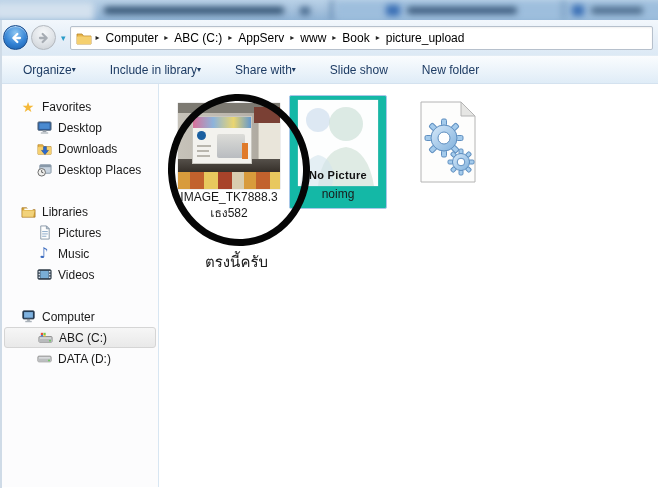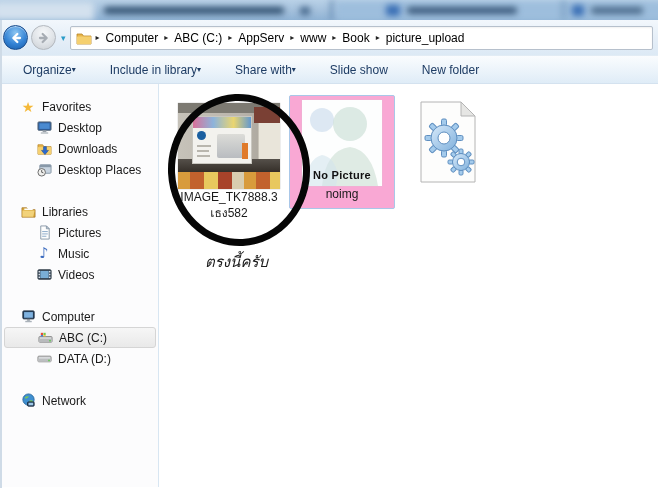--- a/index.html
+++ b/index.html
@@ -90,32 +90,32 @@
     border:1px solid #c9c7c0; }
   .ph-band { position:absolute; left:0; top:0; width:100%; height:11px;
     background:linear-gradient(90deg,#d45a8a 0%,#7aa8d8 35%,#e8d05a 70%,#4a88c8 100%); opacity:.85; }
   .ph-hp { position:absolute; left:4px; top:14px; width:9px; height:9px; border-radius:50%;
     background:#1a5fa0; }
   .ph-line { position:absolute; background:#b9b6ae; height:2px; }
   .ph-prod { position:absolute; left:24px; top:17px; width:28px; height:24px;
     background:linear-gradient(180deg,#dcdcd8,#b9bcc0); border-radius:2px; }
   .ph-tag { position:absolute; left:49px; top:26px; width:6px; height:16px; background:#e07a2a; }
 
-  .item-noimg { left:130px; top:11px; width:106px; height:114px;
-    background:#f9a8d4; border:1px solid #a9c7e8; border-radius:2px; }
+  .item-noimg { left:130px; top:11px; width:98px; height:114px;
+    background:#14b8a6; border:1px solid #a9c7e8; border-radius:2px; }
   .noimg-thumb { position:relative; width:80px; height:86px; margin:4px auto 0; background:#fdfefe;
     box-shadow:0 0 1px #ccc; overflow:hidden; }
   .nopic-label { position:absolute; left:0; bottom:5px; width:100%; text-align:center;
     font-size:11px; font-weight:bold; color:#111; letter-spacing:.3px; }
 
   .item-thumbs { left:234px; top:16px; width:110px; }
 
   .annotation-circle { position:absolute; left:9px; top:10px; width:142px; height:152px;
     border:7px solid #060606; border-radius:50%; transform:rotate(-3deg); pointer-events:none; }
-  .annotation-caption { position:absolute; left:46px; top:166px; font-size:15px; color:#1a1a1a;font-style:italic; }
+  .annotation-caption { position:absolute; left:46px; top:166px; font-size:15px; color:#1a1a1a; }
 </style>
 </head>
 <body>
 
 <div class="screen">
 
   <div class="bg-tabs">
     <div class="bg-blur blob-tab1"></div>
     <div class="bg-blur blob-txt1"></div>
     <div class="bg-blur blob-x1"></div>
@@ -306,32 +306,20 @@
                 <rect x="1" y="5.5" width="14" height="6" rx="1" fill="#d8dadc" stroke="#888"></rect>
                 <rect x="1" y="8.2" width="14" height="3.3" fill="#bcbec0"></rect>
                 <circle cx="12.8" cy="10" r=".9" fill="#5ac84a"></circle>
               </svg>
           </span>
           <span>DATA (D:)</span>
         </div>
 
         <div class="nav-gap"></div>
 
-        <div class="nav-row nav-group">
-          <span class="nav-icon">
-            <svg width="15" height="15" viewBox="0 0 16 16">
-                <circle cx="8" cy="7" r="6" fill="#3f8fd0" stroke="#2a6aa0"></circle>
-                <path d="M4 4.5 Q6 3 8.5 3.6 Q7 5.5 5 6 Z" fill="#7ac858"></path>
-                <path d="M9 8 Q12 7 13 9 Q11 11.5 9 10.5 Z" fill="#7ac858"></path>
-                <rect x="7" y="9.5" width="7" height="4.5" rx=".8" fill="#28415e" stroke="#1a2c40"></rect>
-                <rect x="8" y="10.4" width="5" height="2.7" fill="#9ec8ea"></rect>
-              </svg>
-          </span>
-          <span>Network</span>
-        </div>
       </div>
 
       <div class="content">
 
         <div class="file-item item-photo">
           <div class="photo-thumb">
             <div class="ph-top"></div>
             <div class="ph-wall"></div>
             <div class="ph-redbox"></div>
             <div class="ph-sidebox"></div>

